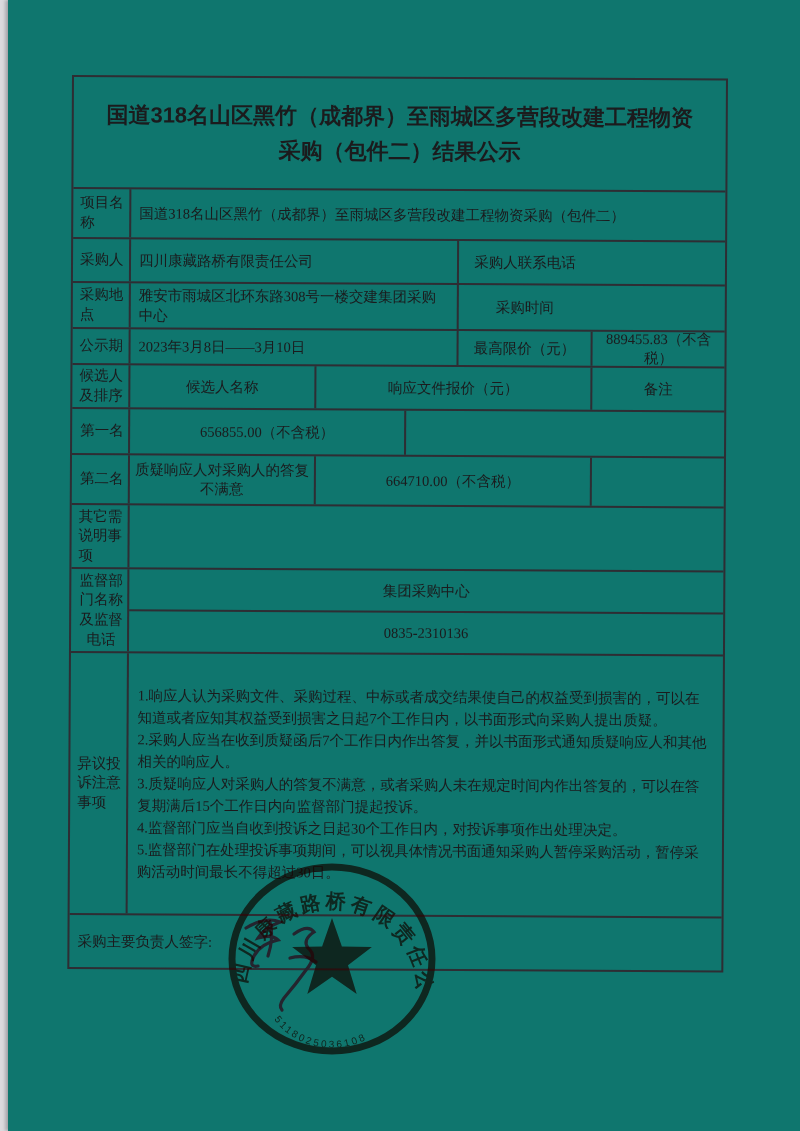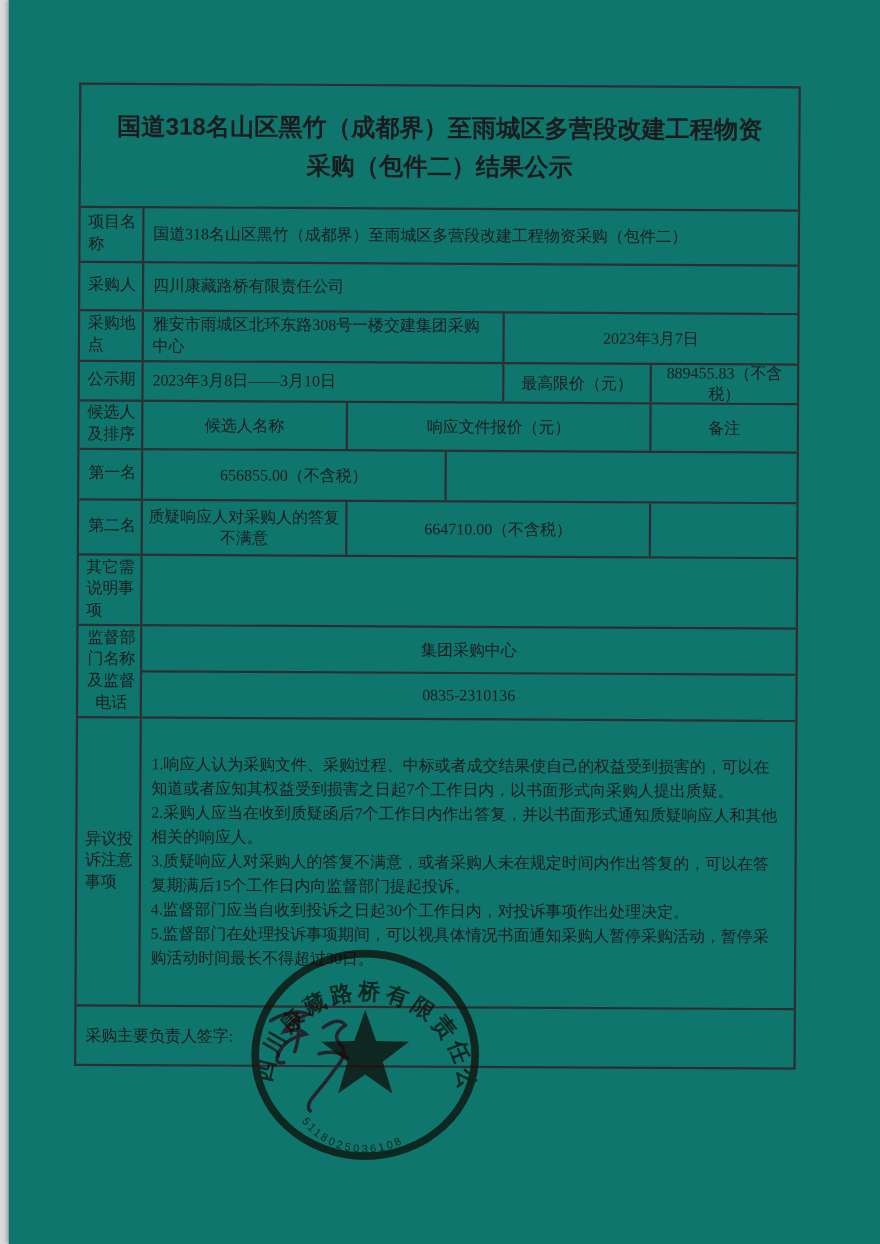--- a/index.html
+++ b/index.html
@@ -74,26 +74,27 @@
     </div>
 
     <div class="row r-proj">
       <div class="cell lbl">项目名称</div>
       <div class="cell grow lh">国道318名山区黑竹（成都界）至雨城区多营段改建工程物资采购（包件二）</div>
     </div>
 
     <div class="row r-purch">
       <div class="cell lbl">采购人</div>
       <div class="cell w-mid lh">四川康藏路桥有限责任公司</div>
+      <div class="cell w-sub ctr">采购人联系电话</div>
     </div>
 
     <div class="row r-loc">
       <div class="cell lbl">采购地点</div>
       <div class="cell w-mid lh">雅安市雨城区北环东路308号一楼交建集团采购中心</div>
-      <div class="cell grow ctr">2023年3月7日</div>
+      <div class="cell w-sub ctr">采购时间</div>
     </div>
 
     <div class="row r-pub">
       <div class="cell lbl">公示期</div>
       <div class="cell w-mid lh">2023年3月8日——3月10日</div>
       <div class="cell w-sub ctr">最高限价（元）</div>
       <div class="cell grow ctr">889455.83（不含税）</div>
     </div>
 
     <div class="row r-chead">

